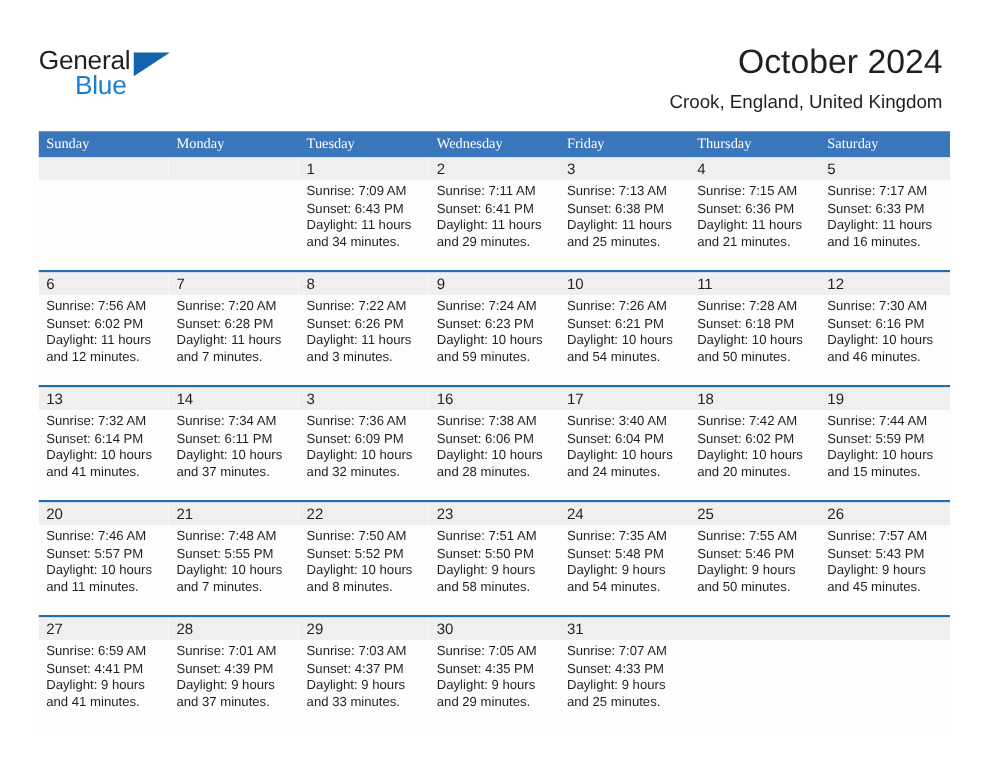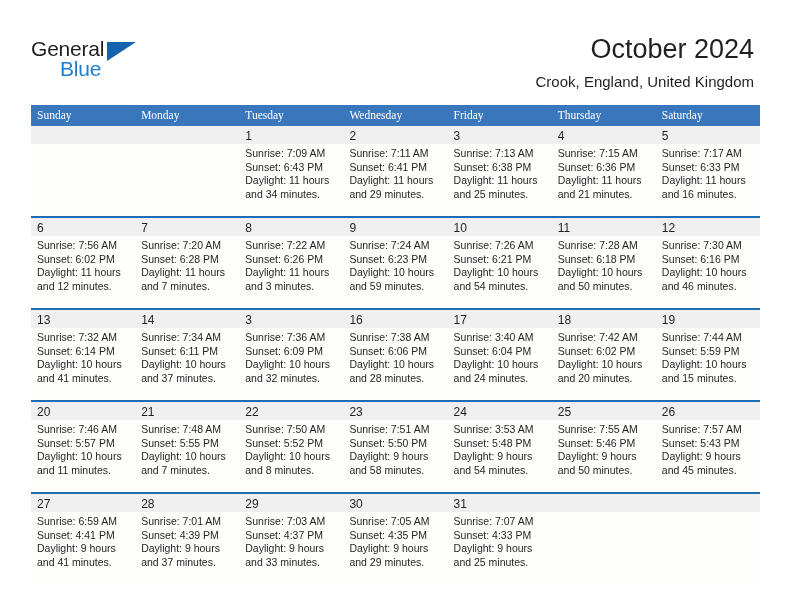--- a/index.html
+++ b/index.html
@@ -411,21 +411,21 @@
         <div class="day-info">
           <div>Sunrise: 7:51 AM</div>
           <div>Sunset: 5:50 PM</div>
           <div>Daylight: 9 hours</div>
           <div>and 58 minutes.</div>
         </div>
       </div>
       <div class="day">
         <div class="day-number-band"><span class="day-number">24</span></div>
         <div class="day-info">
-          <div>Sunrise: 3:53 AM</div>
+          <div>Sunrise: 7:35 AM</div>
           <div>Sunset: 5:48 PM</div>
           <div>Daylight: 9 hours</div>
           <div>and 54 minutes.</div>
         </div>
       </div>
       <div class="day">
         <div class="day-number-band"><span class="day-number">25</span></div>
         <div class="day-info">
           <div>Sunrise: 7:55 AM</div>
           <div>Sunset: 5:46 PM</div>

